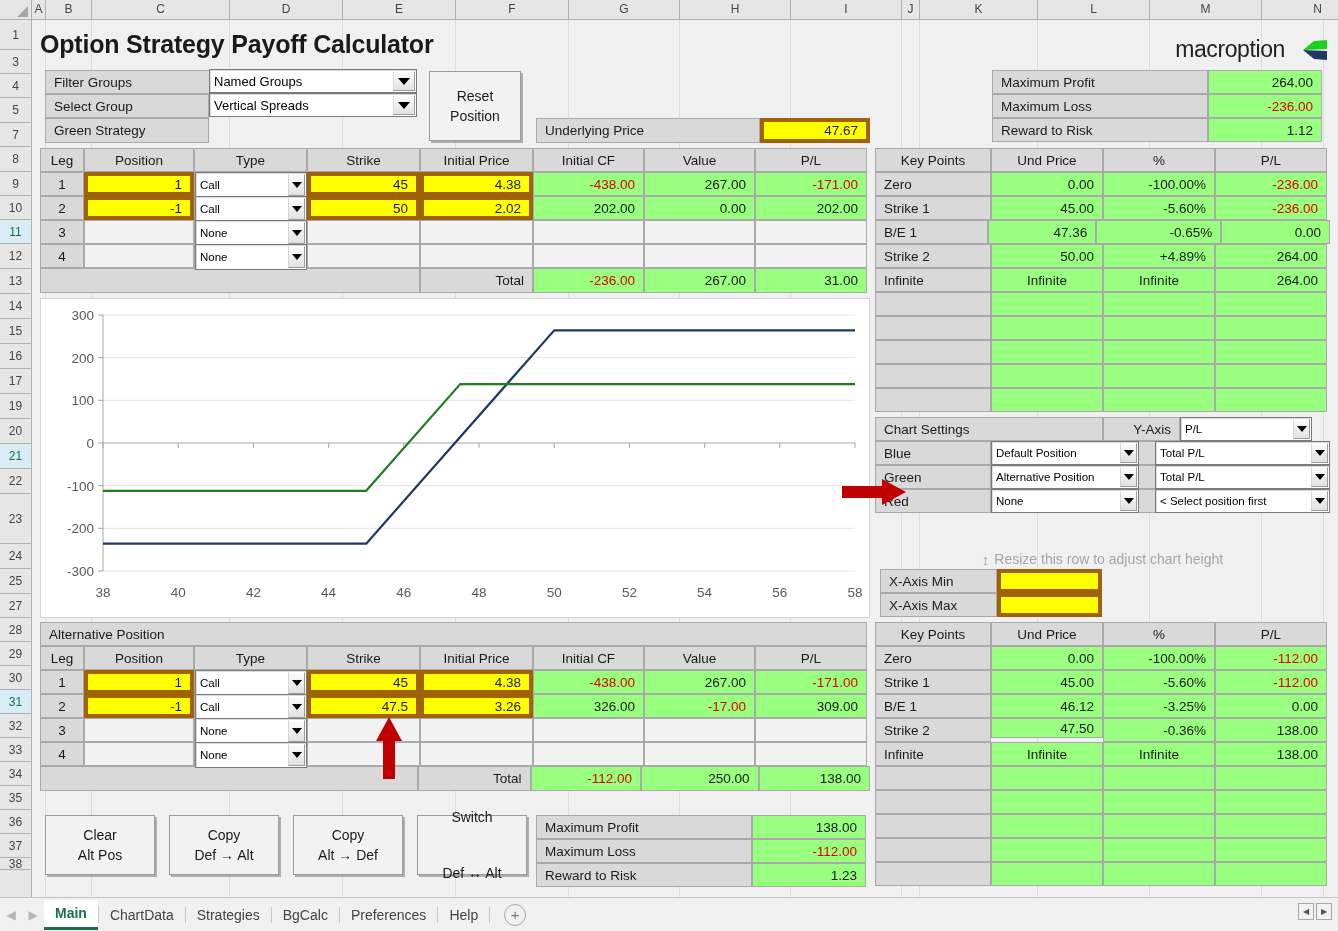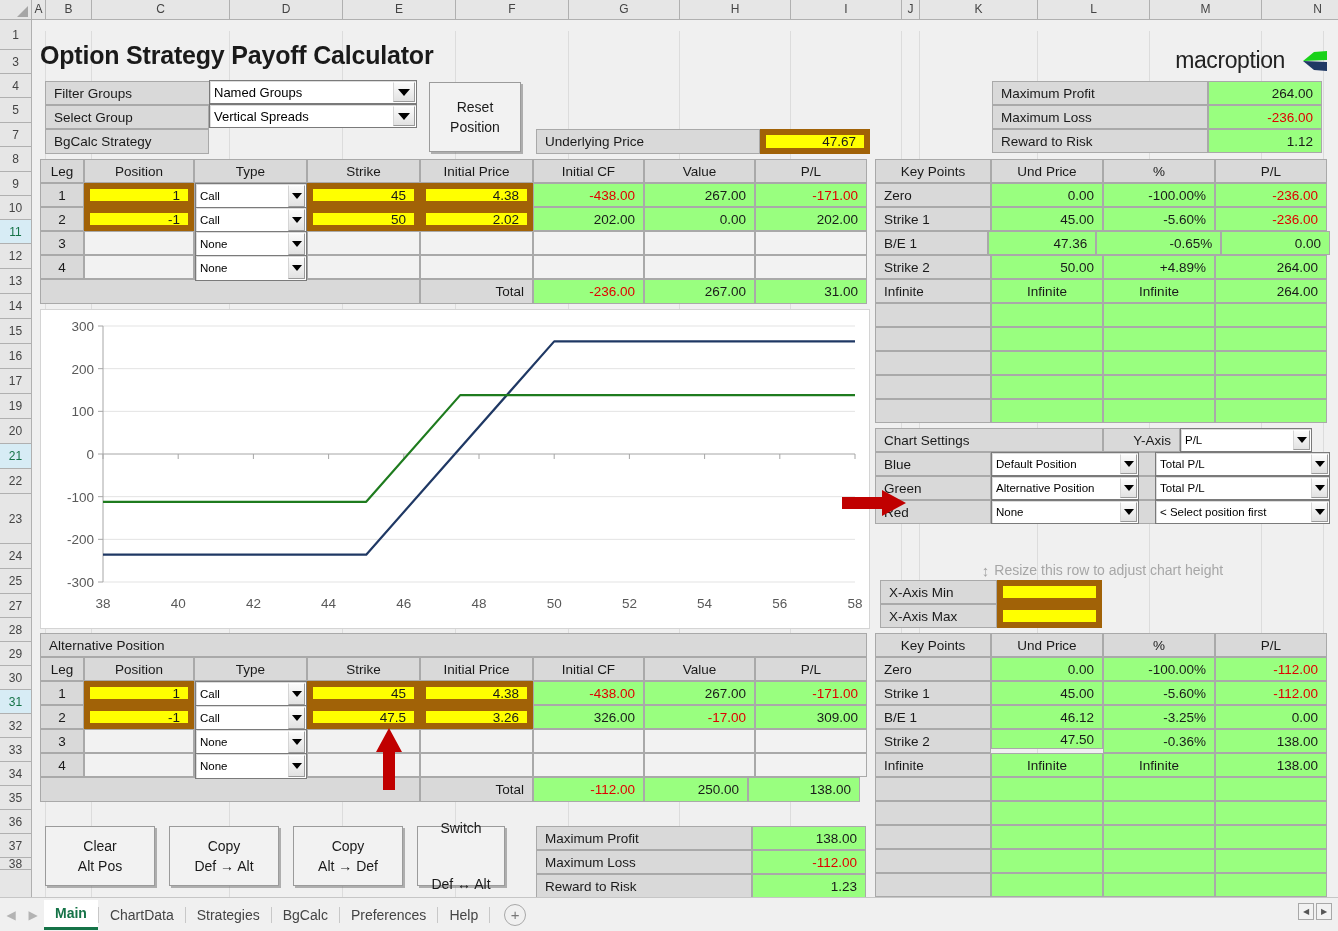--- a/index.html
+++ b/index.html
@@ -41,21 +41,21 @@
     background:#e6e6e6; border-right:1px solid #b0b0b0; z-index:25;
   }
   #row-header .rh {
     width:31px; text-align:center; font-size:12px; color:#444;
     border-bottom:1px solid #b0b0b0; background:#e6e6e6;
     display:flex; align-items:center; justify-content:center;
   }
   #row-header .rh.sel { background:#d7ecf5; color:#157347; }
   
   #sheet {
-    position:absolute; left:32px; top:31px; width:1306px; height:877px;
+    position:absolute; left:32px; top:20px; width:1306px; height:877px;
     background:#f0f0f0; overflow:hidden;
   }
   .vline { position:absolute; top:0; width:1px; height:877px; background:#dcdcdc; }
   
   #title {
     position:absolute; left:8px; top:10px;
     font-size:25px; font-weight:bold; color:#1a1a1a; letter-spacing:-0.2px;
   }
   #logo { position:absolute; right:10px; top:16px; display:flex; align-items:center; }
   #logo .lg-text { font-size:23px; color:#222; letter-spacing:-0.4px; }
@@ -66,21 +66,21 @@
     display:flex; align-items:center; padding:0 8px;
     font-size:13.5px; color:#1a1a1a;
   }
   .val {
     background:#99ff7f; border:1px solid #a9a9a9;
     display:flex; align-items:center; justify-content:flex-end;
     padding:0 8px; font-size:13.5px; color:#1a1a1a;
   }
   .val.neg { color:#e00000; }
   .yellow {
-    background:#ffff00; border:6px solid #a16207;
+    background:#ffff00; border:4px solid #a16207;
     display:flex; align-items:center; justify-content:flex-end;
     padding:0 8px; font-size:13.5px; color:#1a1a1a;
   }
   .hdr-cell {
     background:#d9d9d9; border:1px solid #a9a9a9;
     display:flex; align-items:center; justify-content:center;
     font-size:13.5px; color:#1a1a1a;
   }
   .blank-cell { background:#f2f2f2; border:1px solid #a9a9a9; }
   
@@ -243,21 +243,21 @@
       <span>Named Groups</span>
       <span class="arrow-btn"></span>
     </div>
 
     <div class="lbl" style="position:absolute;left:13px;top:74px;width:164px;height:24px">Select Group</div>
     <div class="combo big" style="position:absolute;left:177px;top:73px;width:208px;height:24px">
       <span>Vertical Spreads</span>
       <span class="arrow-btn"></span>
     </div>
 
-    <div class="lbl" style="position:absolute;left:13px;top:98px;width:164px;height:25px">BgCalc Strategy</div>
+    <div class="lbl" style="position:absolute;left:13px;top:98px;width:164px;height:25px">Green Strategy</div>
 
     <div class="btn" style="position:absolute;left:397px;top:51px;width:92px;height:70px">
       <span>Reset</span>
       <span>Position</span>
     </div>
 
     <div class="lbl" style="position:absolute;left:504px;top:98px;width:224px;height:25px">Underlying Price</div>
     <div class="yellow" style="position:absolute;left:728px;top:98px;width:110px;height:25px">47.67</div>
 
     <div id="summary-top" style="position:absolute;left:960px;top:50px;width:330px;">
@@ -601,21 +601,21 @@
           <div class="blank-cell" style="width: 113px; height: 24px;"></div>
           <div class="blank-cell" style="width: 113px; height: 24px;"></div>
           <div class="blank-cell" style="width: 111px; height: 24px;"></div>
           <div class="blank-cell" style="width: 111px; height: 24px;"></div>
           <div class="blank-cell" style="width: 112px; height: 24px;"></div>
         </div>
         <div style="display: flex;">
           <div class="lbl" style="width: 380px; height: 25px;"></div>
           <div class="lbl" style="width: 113px; height: 25px; justify-content: flex-end;">Total</div>
           <div class="val neg" style="width: 111px; height: 25px;">-112.00</div>
-          <div class="val" style="width: 104px; height: 25px;">250.00</div>
+          <div class="val" style="width: 118px; height: 25px;">250.00</div>
           <div class="val" style="width: 112px; height: 25px;">138.00</div>
         </div>
       </div>
 
     <div id="keypoints-bottom" style="position:absolute;left:843px;top:602px;width:455px;">
         <div style="display: flex;">
           <div class="hdr-cell" style="width: 116px; height: 24px;">Key Points</div>
           <div class="hdr-cell" style="width: 112px; height: 24px;">Und Price</div>
           <div class="hdr-cell" style="width: 112px; height: 24px;">%</div>
           <div class="hdr-cell" style="width: 112px; height: 24px;">P/L</div>
@@ -688,21 +688,21 @@
           <span>Alt Pos</span>
         </div>
         <div class="btn" style="width: 110px; height: 60px; margin-right: 14px;">
           <span>Copy</span>
           <span>Def → Alt</span>
         </div>
         <div class="btn" style="width: 110px; height: 60px; margin-right: 14px;">
           <span>Copy</span>
           <span>Alt → Def</span>
         </div>
-        <div class="btn" style="width: 88px; height: 60px; margin-right: 20px; gap: 36px;">
+        <div class="btn" style="width: 110px; height: 60px; margin-right: 20px; gap: 36px;">
           <span>Switch</span>
           <span>Def ↔ Alt</span>
         </div>
       </div>
 
     <div id="summary-bottom" style="position:absolute;left:504px;top:795px;width:334px;">
         <div style="display: flex; height: 24px;">
           <div class="lbl" style="width: 216px; height: 24px;">Maximum Profit</div>
           <div class="val" style="width: 114px; height: 24px;">138.00</div>
         </div>

